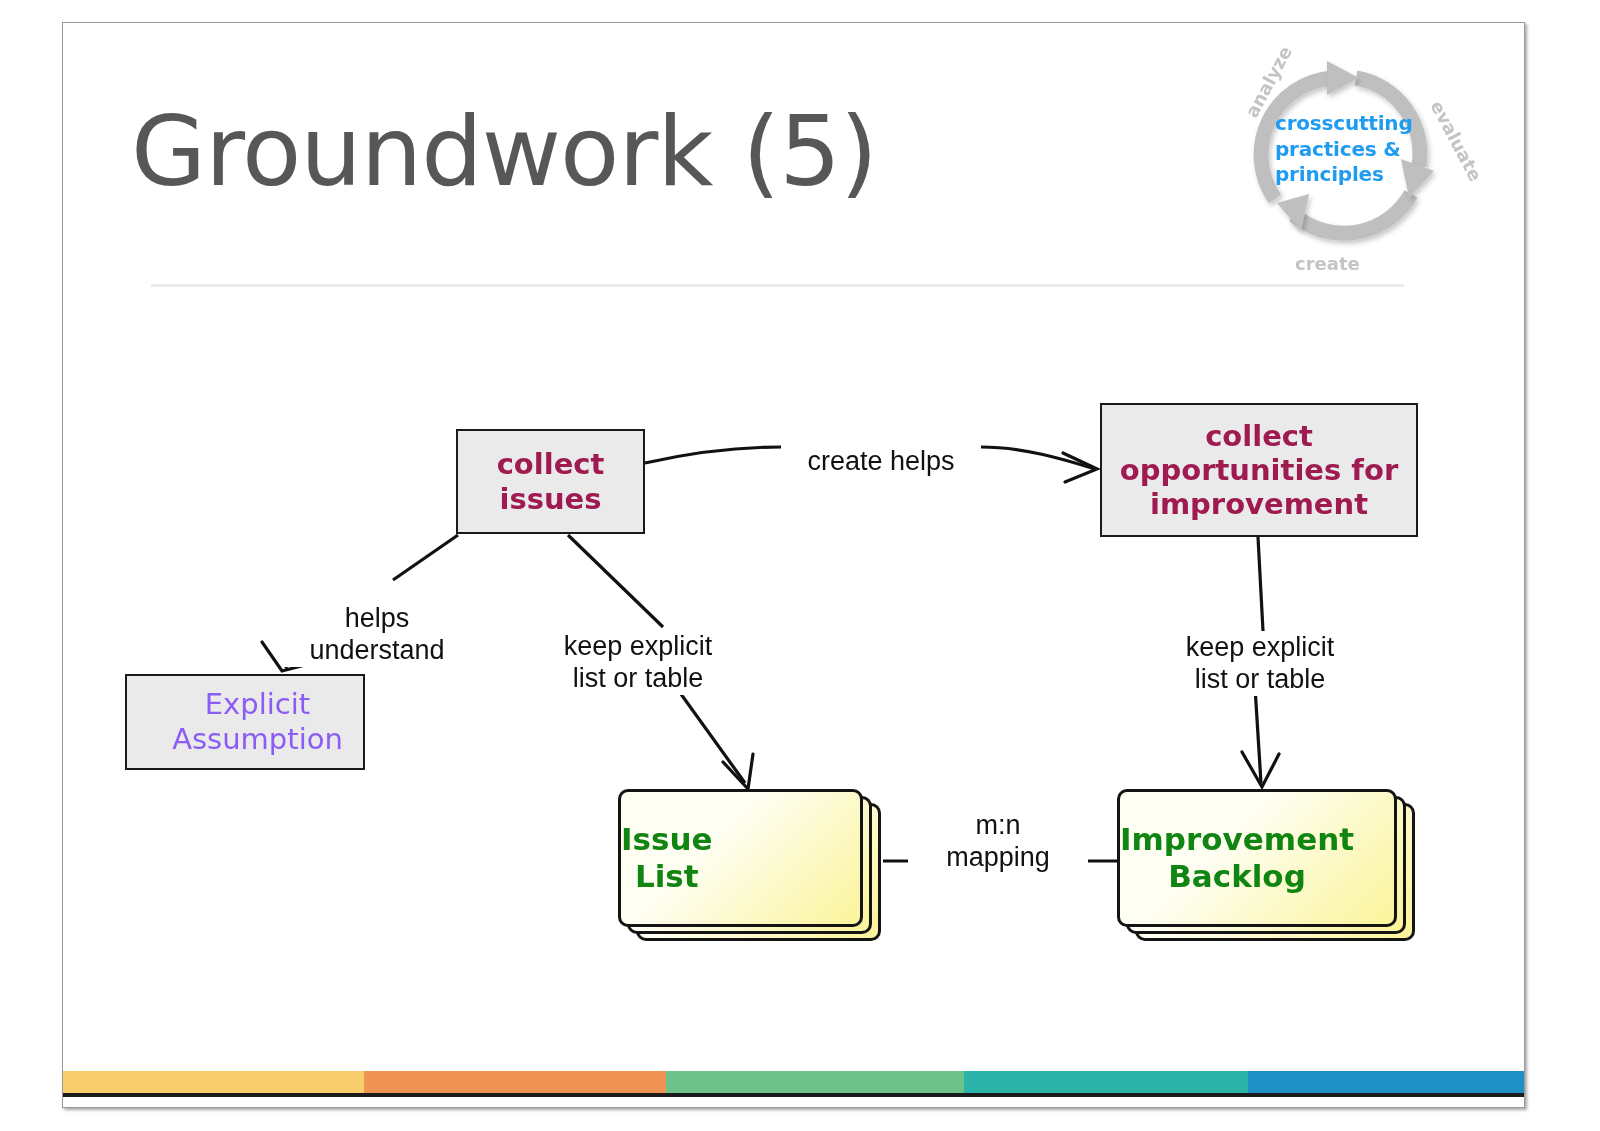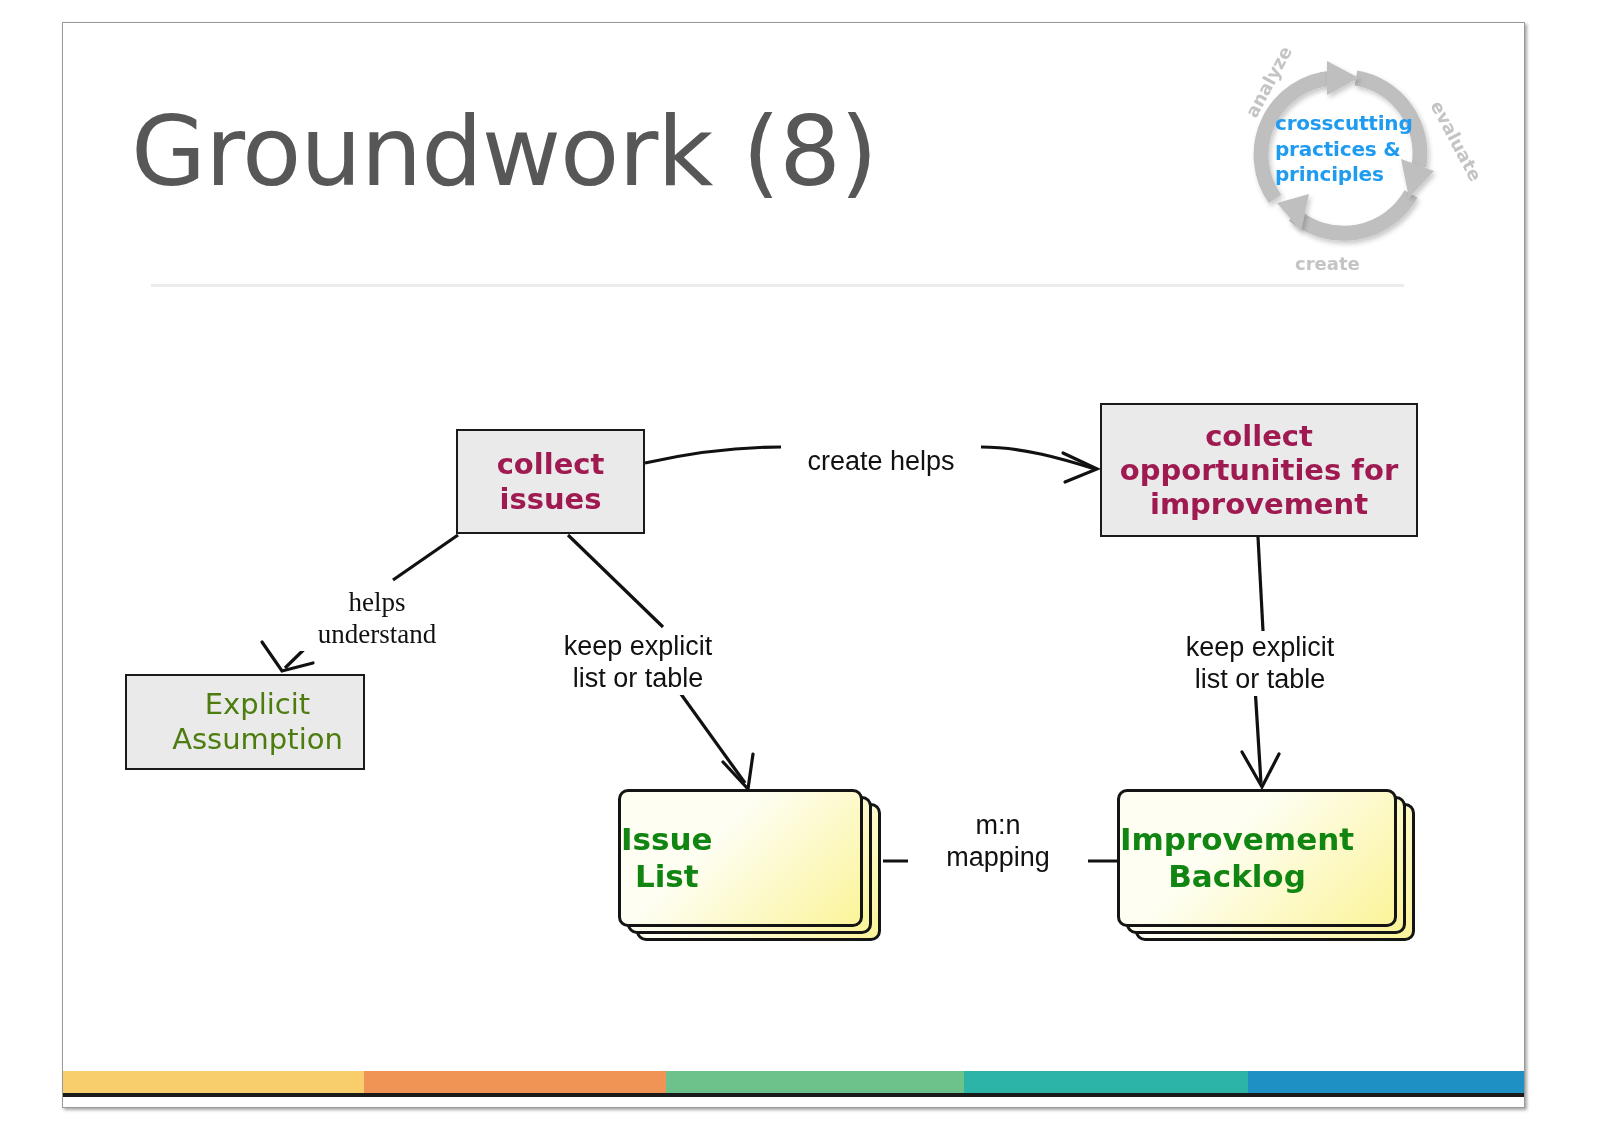--- a/index.html
+++ b/index.html
@@ -167,21 +167,21 @@
     position: absolute;
     font-family: "Liberation Sans", "DejaVu Sans", sans-serif;
     font-size: 27px;
     color: #111111;
     text-align: center;
     line-height: 1.18;
     white-space: pre-line;
     background: #ffffff;
   }
   #label-create-from  { left: 718px; top: 423px; width: 200px; }
-  #label-helps-understand { left: 219px; top: 564px; width: 190px; font-family: Liberation Serif, serif; }
+  #label-helps-understand { left: 219px; top: 580px; width: 190px; }
   #label-keep-left    { left: 470px; top: 608px; width: 210px; }
   #label-keep-right   { left: 1092px; top: 609px; width: 210px; }
   #label-mn-mapping   { left: 845px; top: 787px; width: 180px; }
 
   
   #color-bar {
     position: absolute;
     left: 0;
     bottom: 14px;
     width: 1463px;
@@ -201,21 +201,21 @@
     width: 1463px;
     height: 4px;
     background: #1b1b1b;
   }
 </style>
 </head>
 <body>
 
 <div id="slide">
 
-  <div id="page-title">Groundwork (8)</div>
+  <div id="page-title">Groundwork (5)</div>
   <div id="title-rule"></div>
 
   <div id="logo">
     <svg width="250" height="245" viewBox="0 0 250 245" aria-hidden="true">
       <defs>
         <filter id="logoShadow" x="-30%" y="-30%" width="170%" height="170%">
           <feDropShadow dx="2" dy="3" stdDeviation="2.5" flood-color="#000000" flood-opacity="0.22"></feDropShadow>
         </filter>
       </defs>
       <g filter="url(#logoShadow)" fill="none" stroke="#bfbfbf" stroke-width="15" stroke-linecap="butt">
@@ -275,21 +275,21 @@
       <span style="white-space:pre-line;">collect
 issues</span>
     </div>
 
     <div class="proc-box" id="box-collect-opportunities" style="background: rgb(234, 234, 234); color: rgb(160, 26, 82);">
       <span style="white-space:pre-line;">collect
 opportunities for
 improvement</span>
     </div>
 
-    <div class="proc-box" id="box-explicit-assumption" style="background: rgb(234, 234, 234); color: #4d7c0f; padding-left: 25px;">
+    <div class="proc-box" id="box-explicit-assumption" style="background: rgb(234, 234, 234); color: #8b5cf6; padding-left: 25px;">
       <span style="white-space:pre-line;">Explicit
 Assumption</span>
     </div>
 
     <div class="doc-stack" id="stack-issue-list">
       <div class="doc-sheet s3" style="background: linear-gradient(135deg, rgb(254, 254, 242) 0%, rgb(254, 254, 242) 38%, rgb(251, 244, 154) 100%);"></div>
       <div class="doc-sheet s2" style="background: linear-gradient(135deg, rgb(254, 254, 242) 0%, rgb(254, 254, 242) 38%, rgb(251, 244, 154) 100%);"></div>
       <div class="doc-sheet s1 doc-front" style="background: linear-gradient(135deg, rgb(254, 254, 242) 0%, rgb(254, 254, 242) 38%, rgb(251, 244, 154) 100%); color: rgb(17, 133, 17);">
         <span style="white-space:pre-line;">Issue
 List</span>

